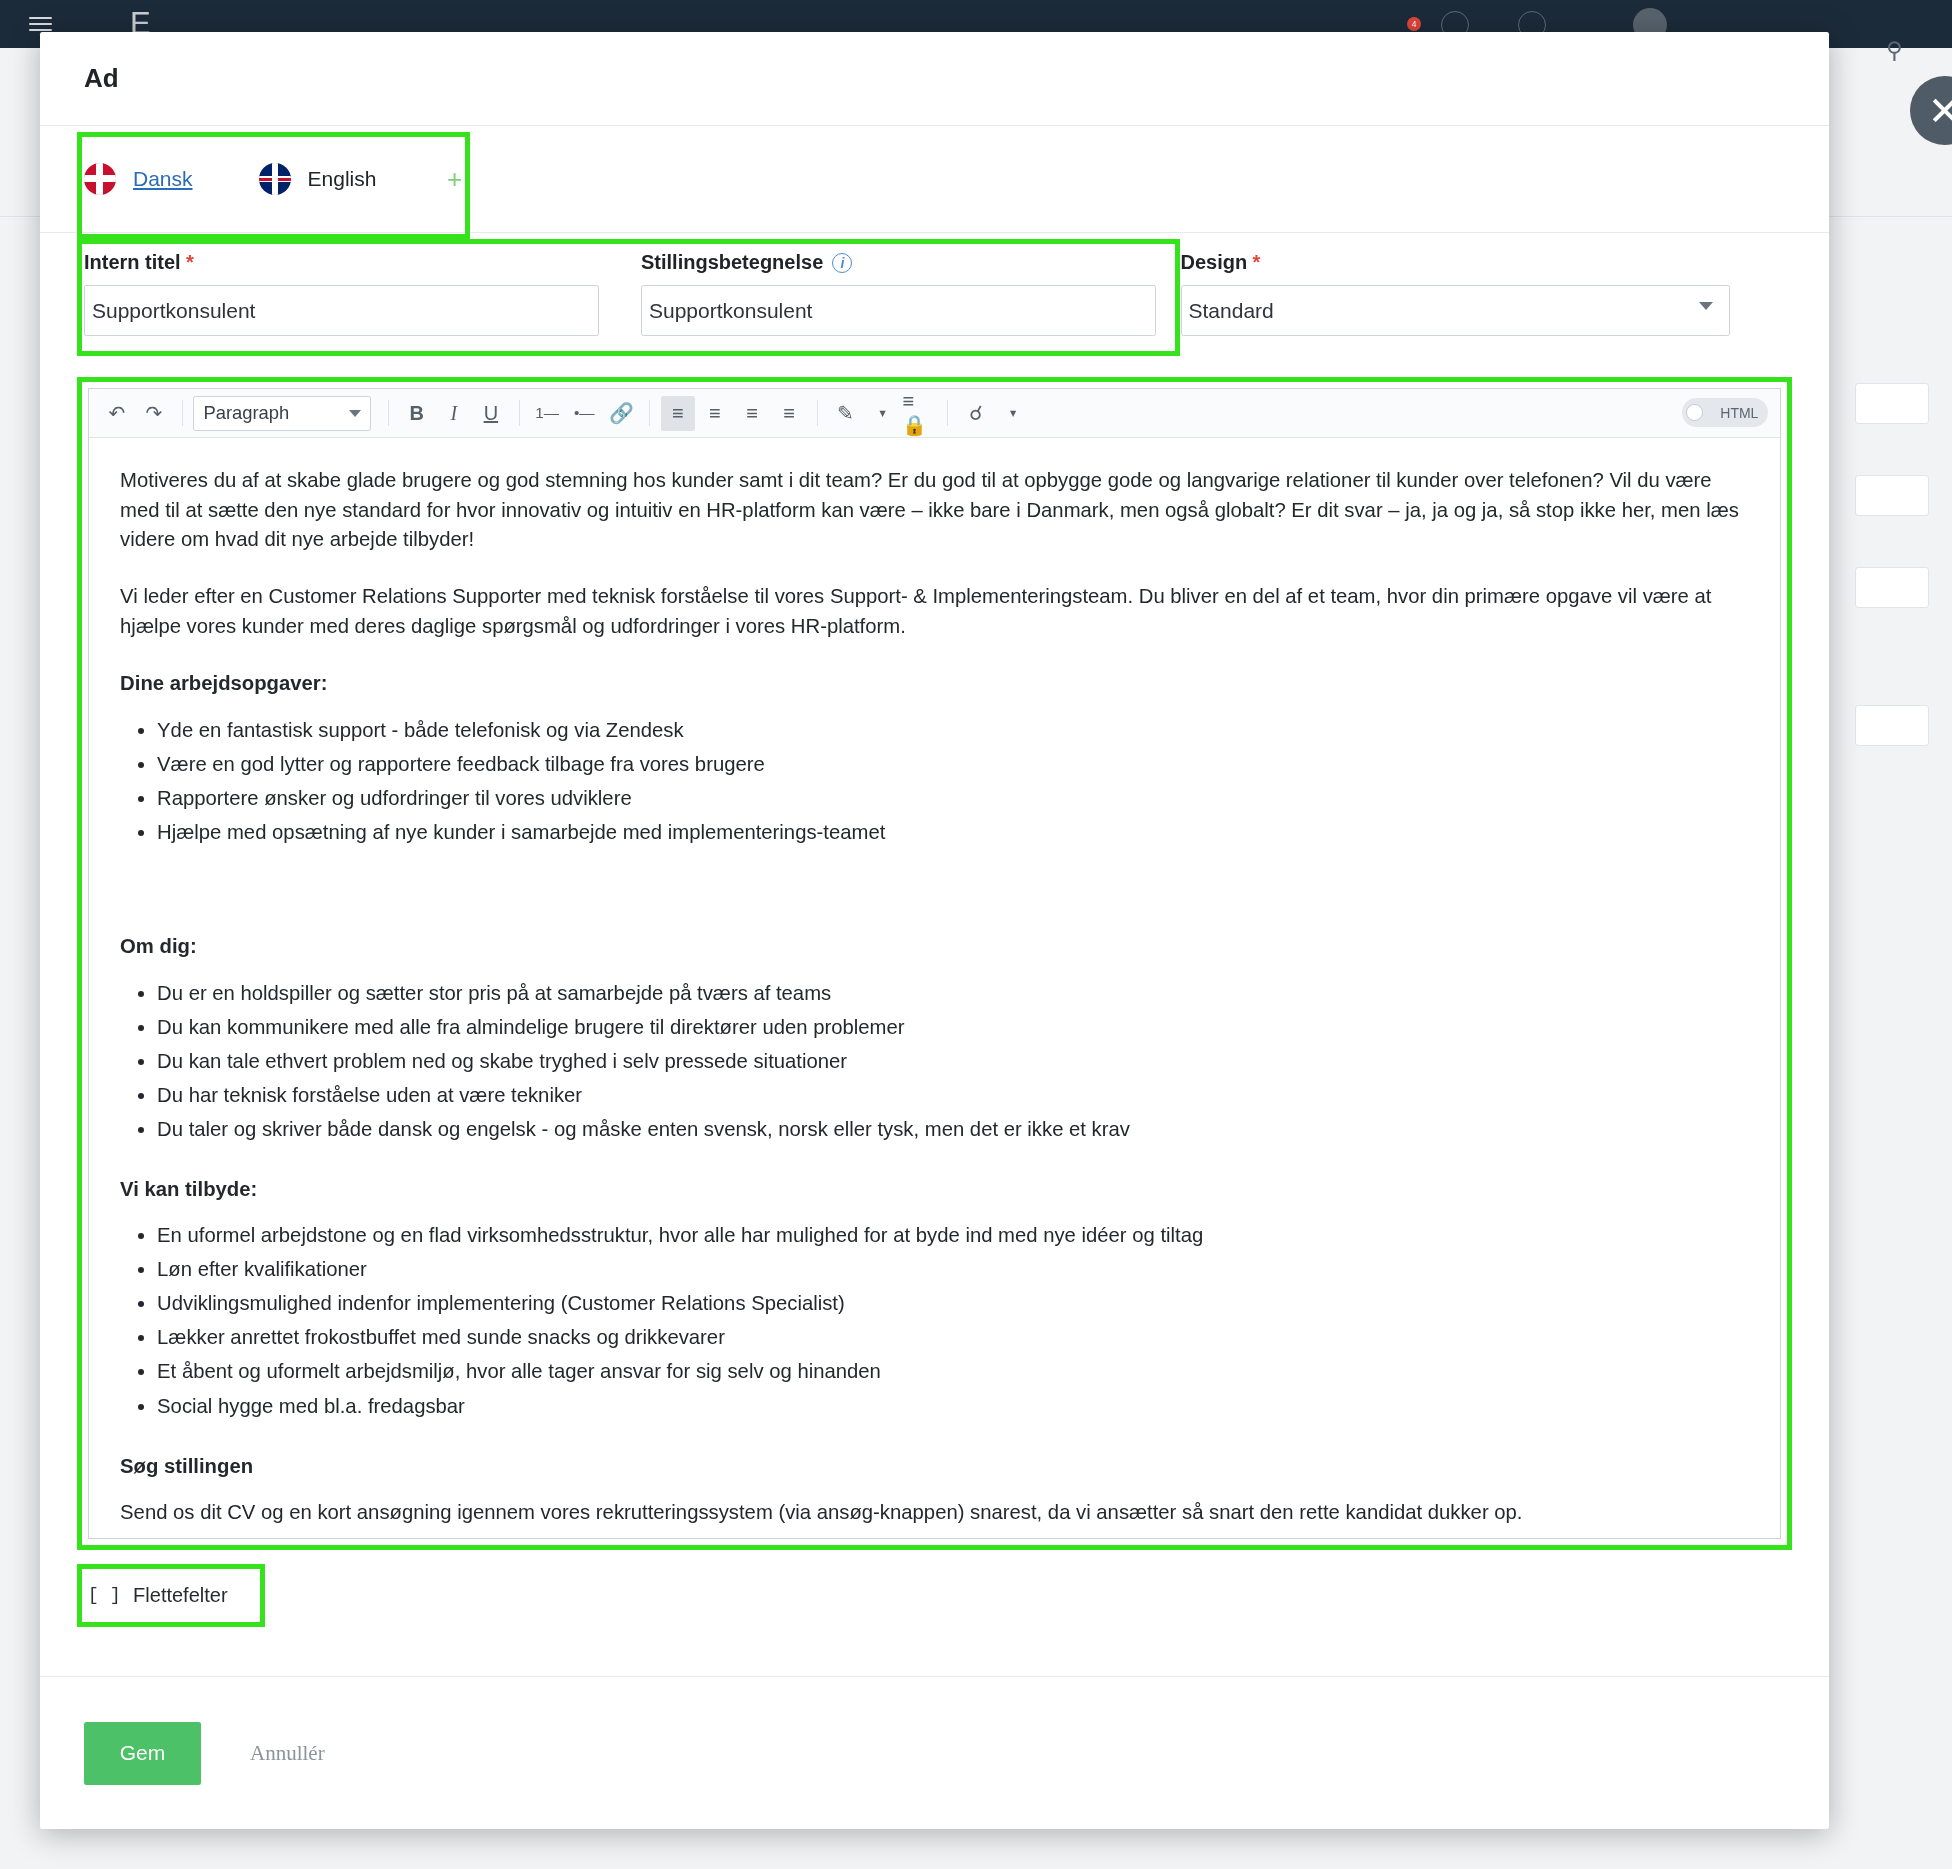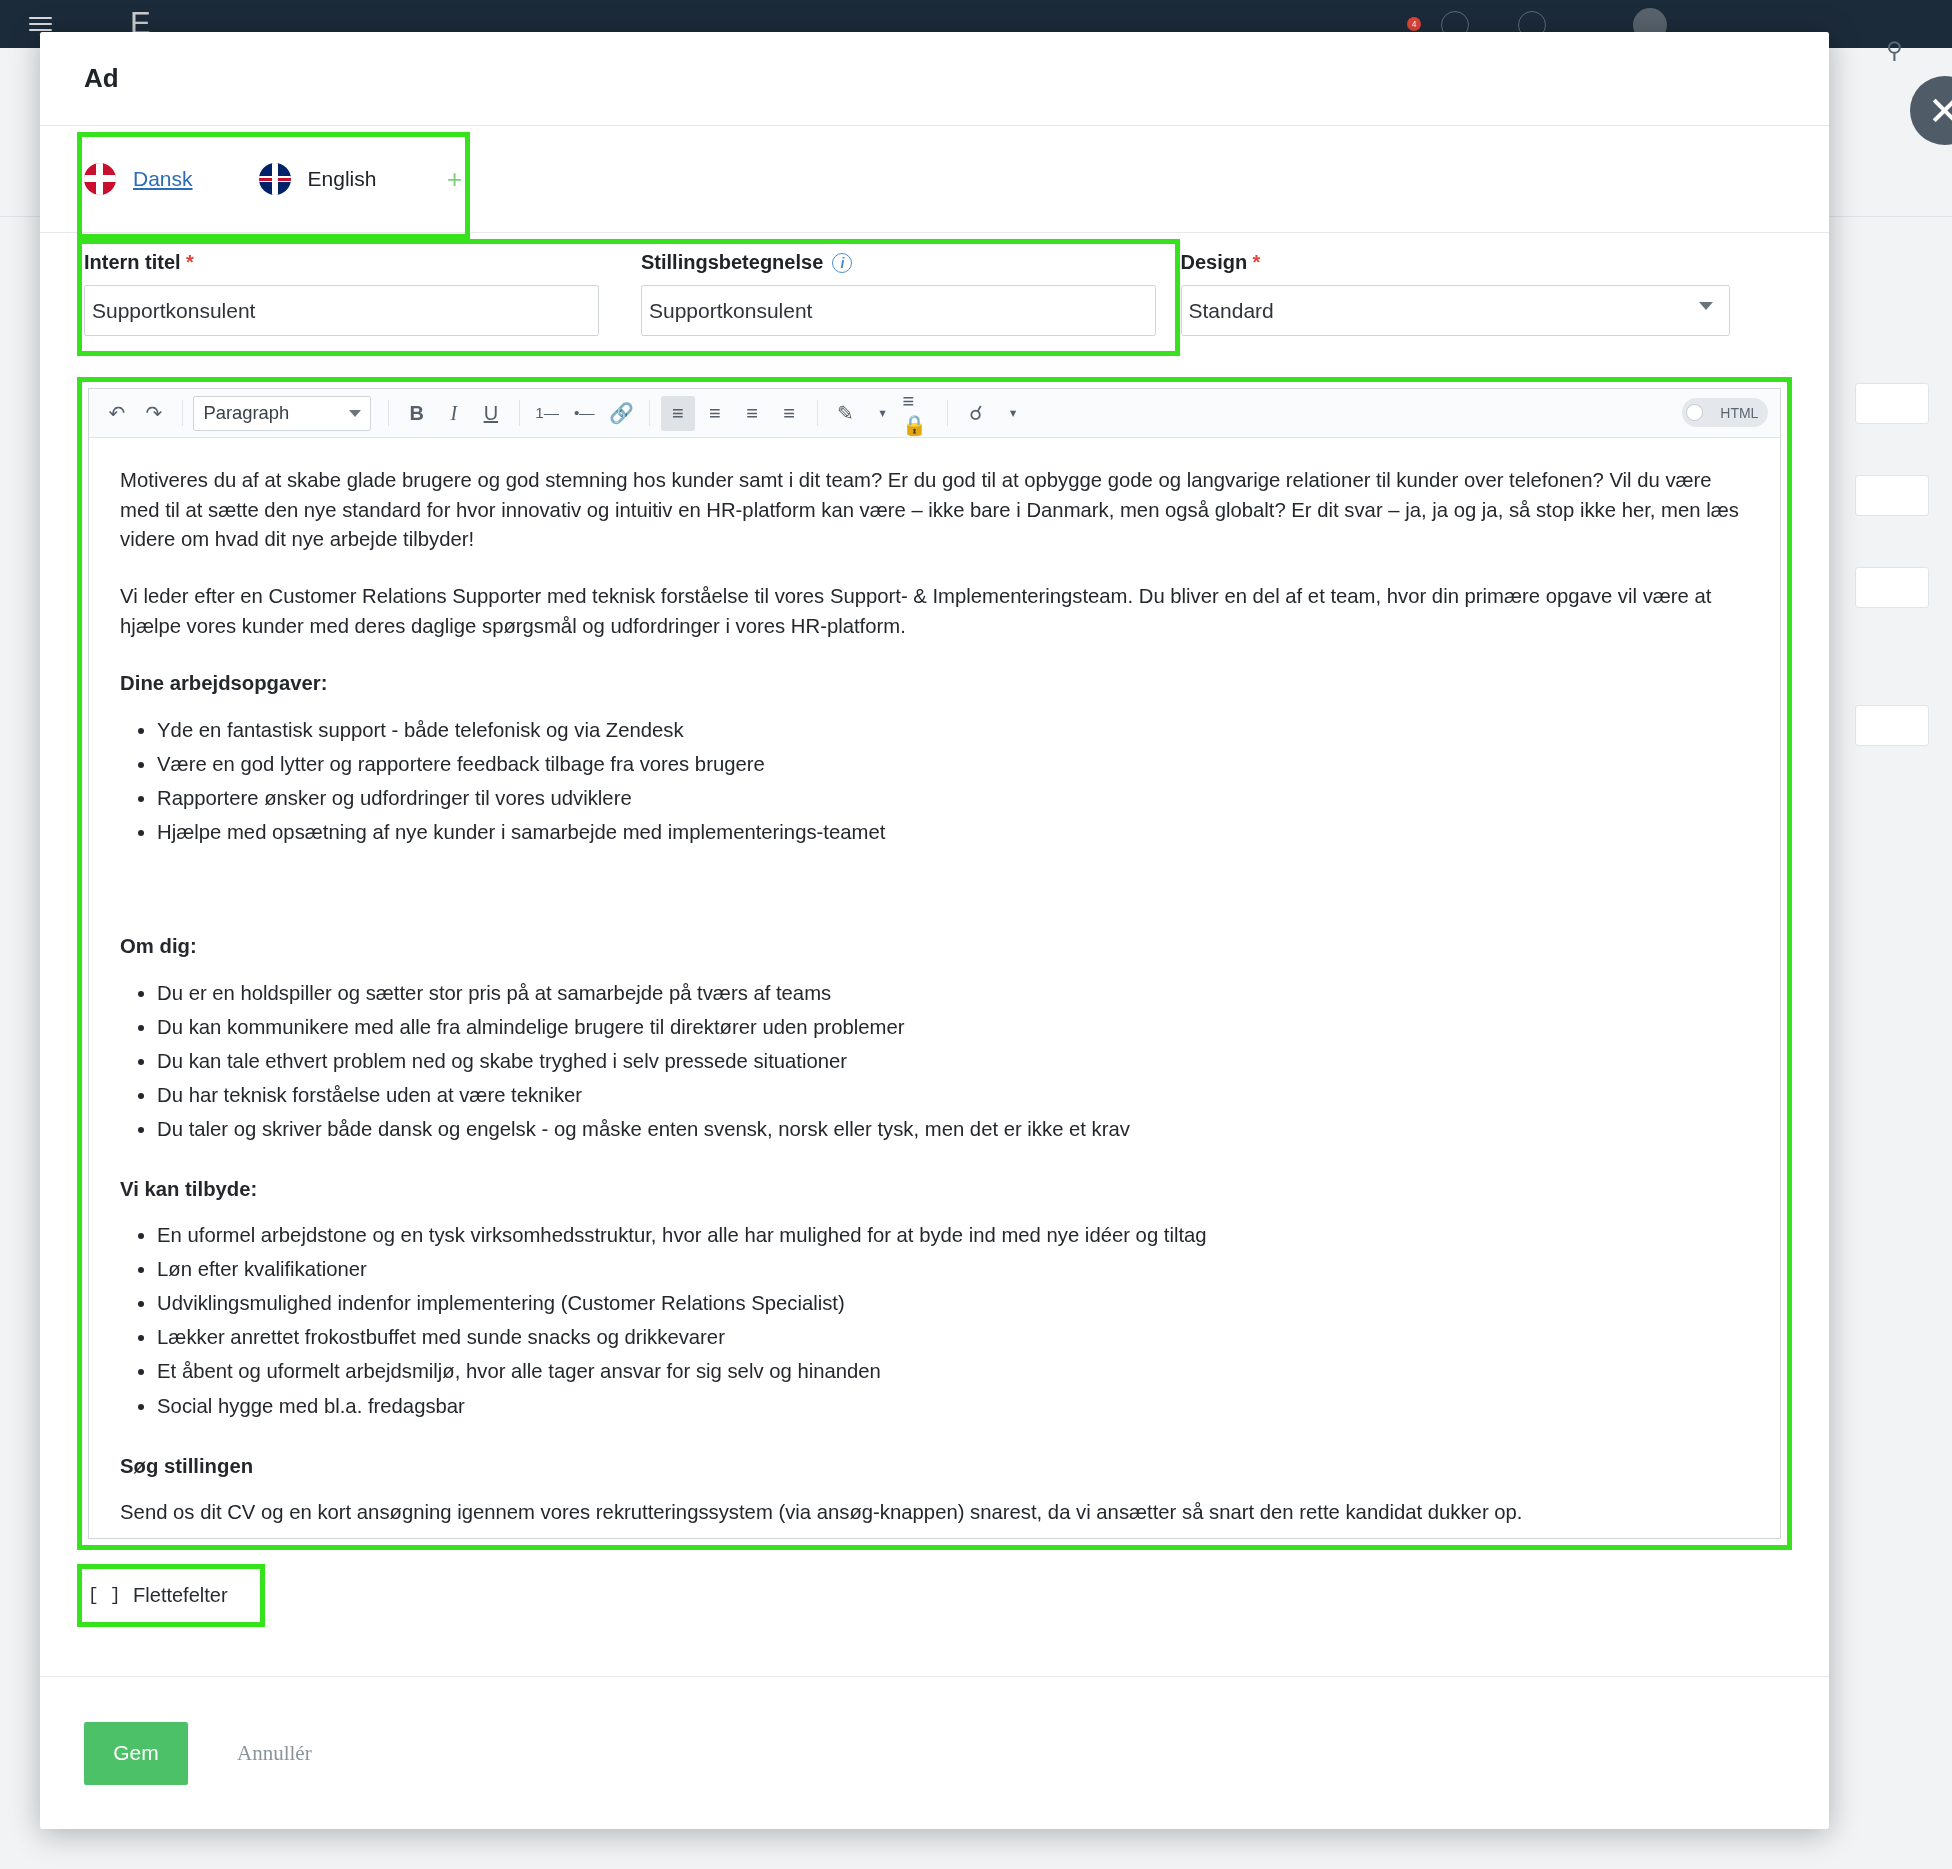--- a/index.html
+++ b/index.html
@@ -190,21 +190,21 @@
     position:absolute; left:10.7px; top:10.7px; height:41px; display:flex; align-items:center;
     font-size:20px; color:#262b30; cursor:pointer;
   }
   #merge-btn .brackets { font-family:"Liberation Mono", monospace; margin-right:12.3px; color:#2b3137; font-size:18.4px; }
 
   #modal-footer {
     margin-top:auto; flex:0 0 153px; border-top:0.8px solid #e6e8eb;
     display:flex; align-items:center; padding:0 44px;
   }
   #save-btn {
-    width:104px; height:63px; background:#4cc168; color:#fff; border:none; border-radius:2.3px;
+    width:117px; height:63px; background:#4cc168; color:#fff; border:none; border-radius:2.3px;
     font-size:21px; cursor:pointer; font-family:"Liberation Sans", sans-serif;
   }
   #cancel-btn {
     margin-left:43px; font-size:21px; color:#8a949d; cursor:pointer; background:none; border:none;
     font-family:Liberation Serif, serif;
   }
 </style>
 </head>
 <body>
 
@@ -335,21 +335,21 @@
         <h4>Om dig:</h4>
         <ul>
           <li>Du er en holdspiller og sætter stor pris på at samarbejde på tværs af teams</li>
           <li>Du kan kommunikere med alle fra almindelige brugere til direktører uden problemer</li>
           <li>Du kan tale ethvert problem ned og skabe tryghed i selv pressede situationer</li>
           <li>Du har teknisk forståelse uden at være tekniker</li>
           <li>Du taler og skriver både dansk og engelsk - og måske enten svensk, norsk eller tysk, men det er ikke et krav</li>
         </ul>
         <h4>Vi kan tilbyde:</h4>
         <ul>
-          <li>En uformel arbejdstone og en tysk virksomhedsstruktur, hvor alle har mulighed for at byde ind med nye idéer og tiltag</li>
+          <li>En uformel arbejdstone og en flad virksomhedsstruktur, hvor alle har mulighed for at byde ind med nye idéer og tiltag</li>
           <li>Løn efter kvalifikationer</li>
           <li>Udviklingsmulighed indenfor implementering (Customer Relations Specialist)</li>
           <li>Lækker anrettet frokostbuffet med sunde snacks og drikkevarer</li>
           <li>Et åbent og uformelt arbejdsmiljø, hvor alle tager ansvar for sig selv og hinanden</li>
           <li>Social hygge med bl.a. fredagsbar</li>
         </ul>
         <h4>Søg stillingen</h4>
         <p>Send os dit CV og en kort ansøgning igennem vores rekrutteringssystem (via ansøg-knappen) snarest, da vi ansætter så snart den rette kandidat dukker op.</p>
       </div>
     </div>

